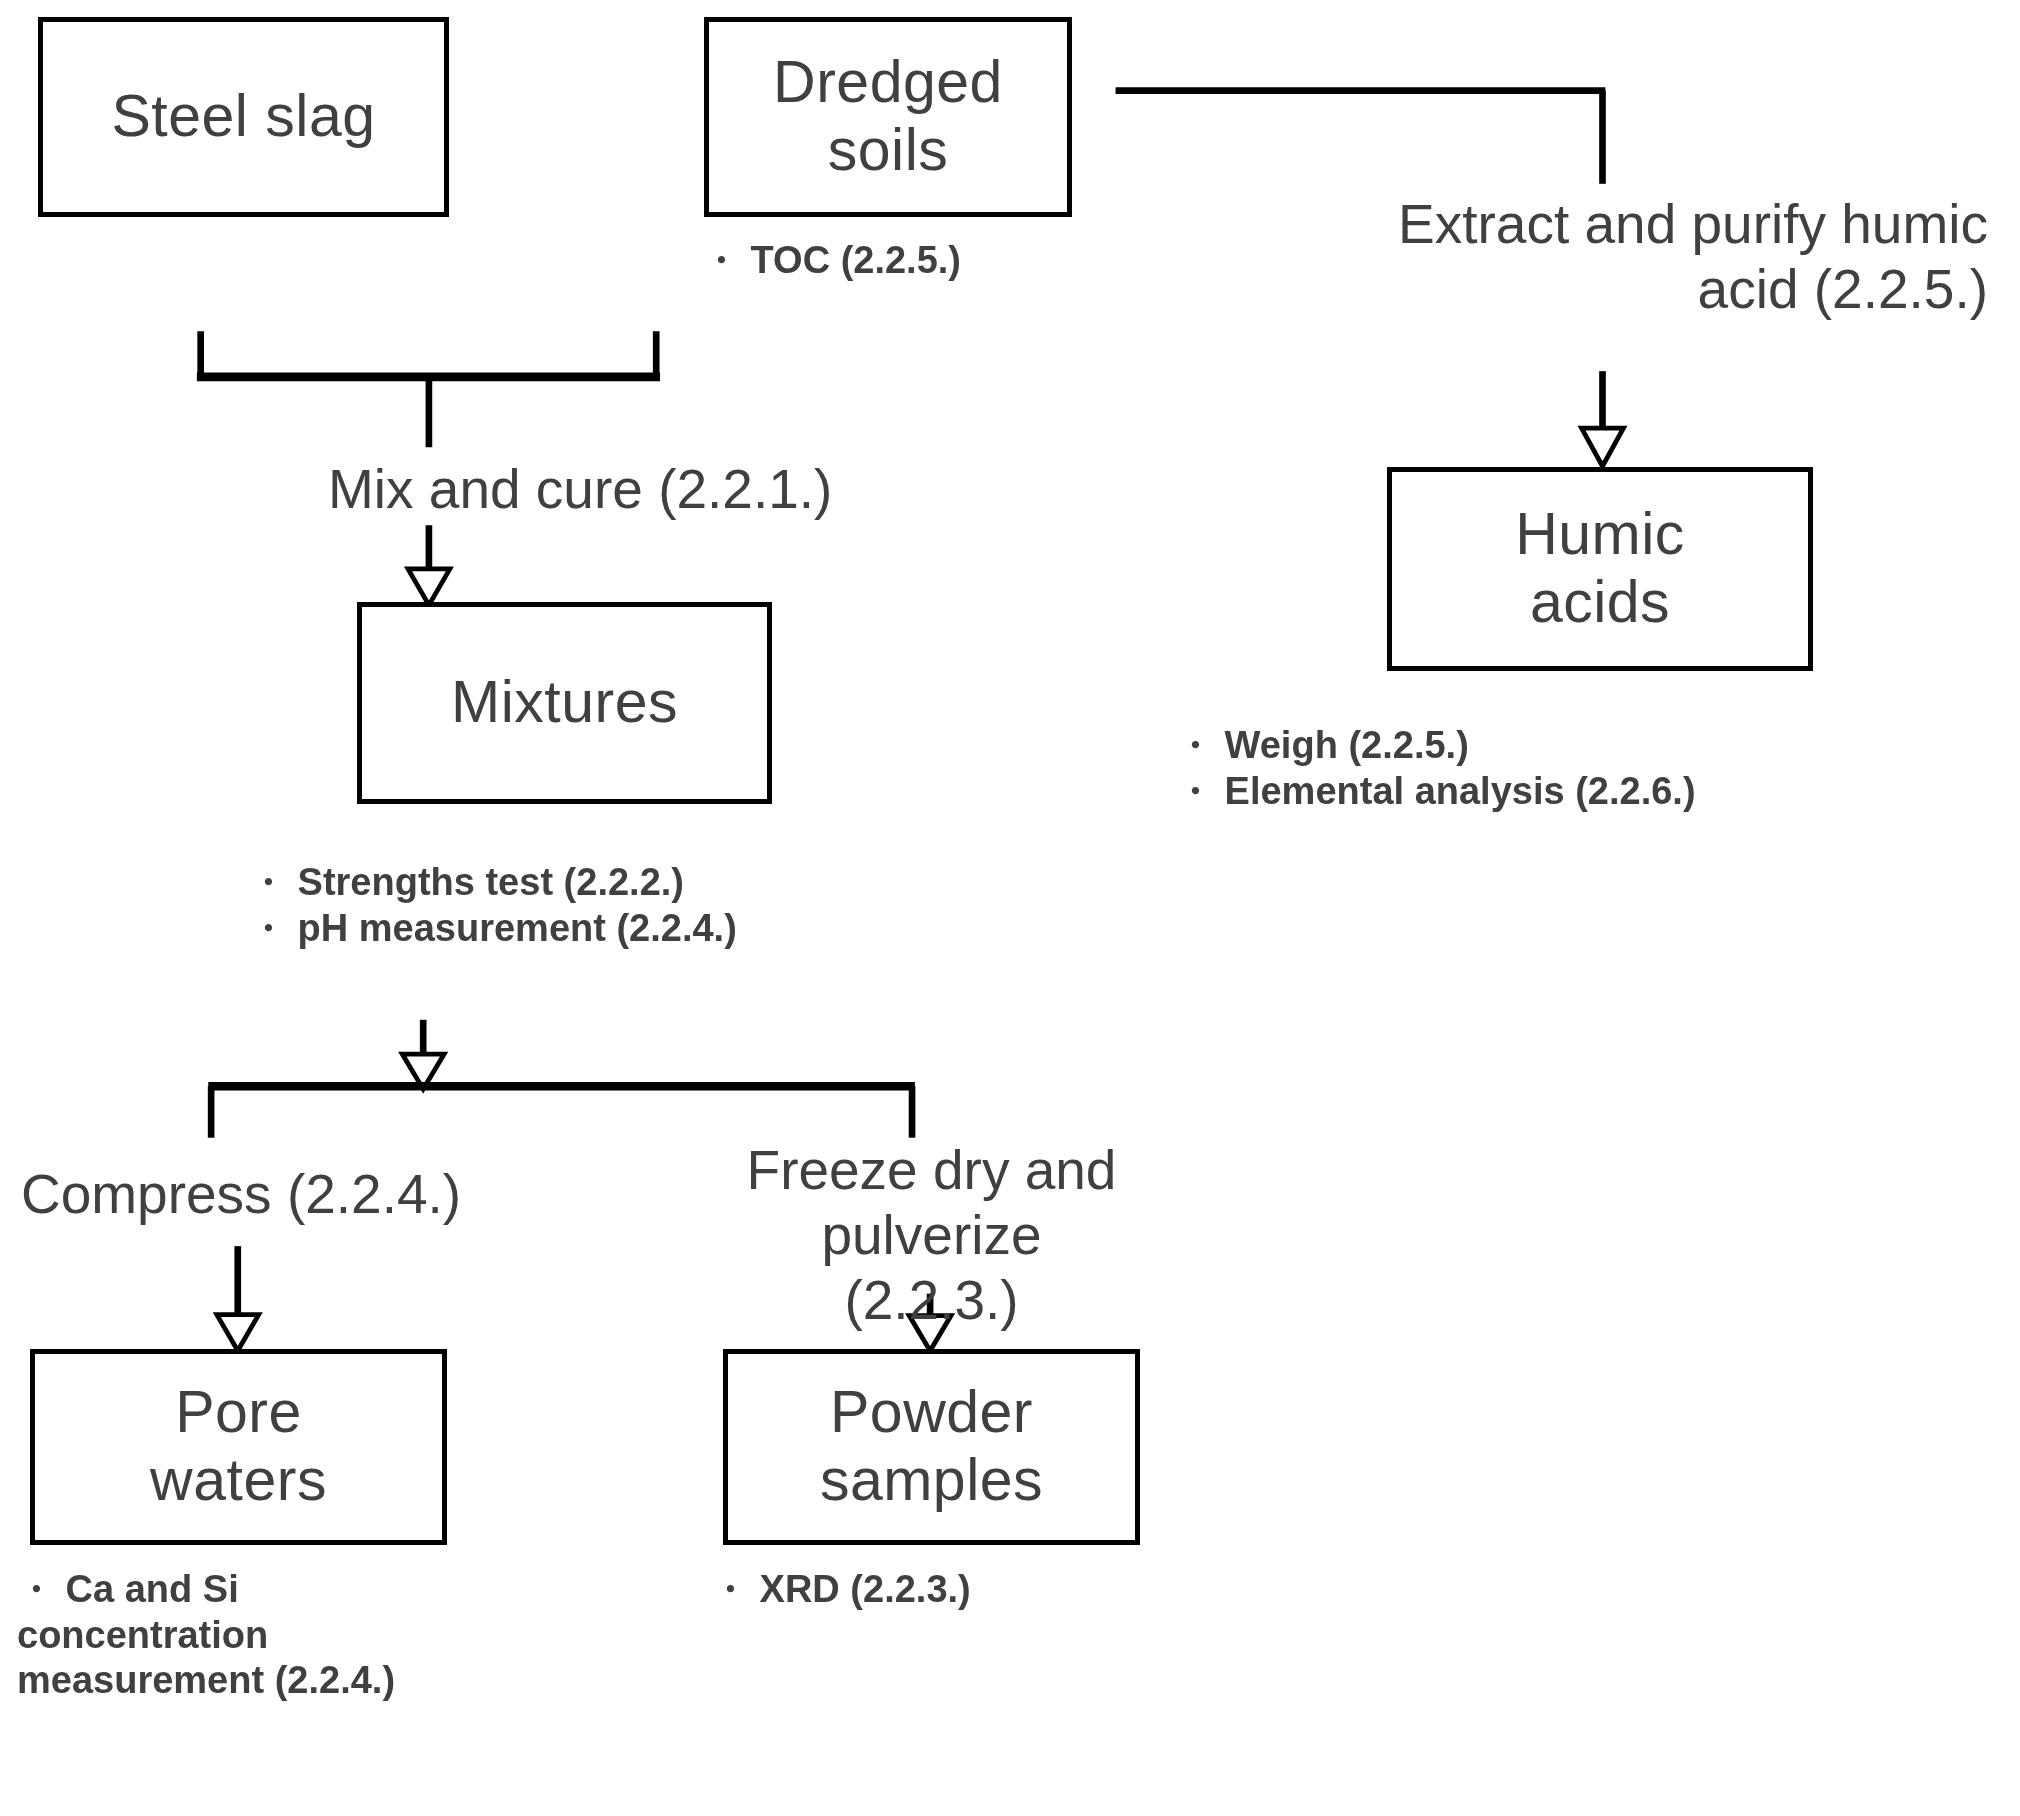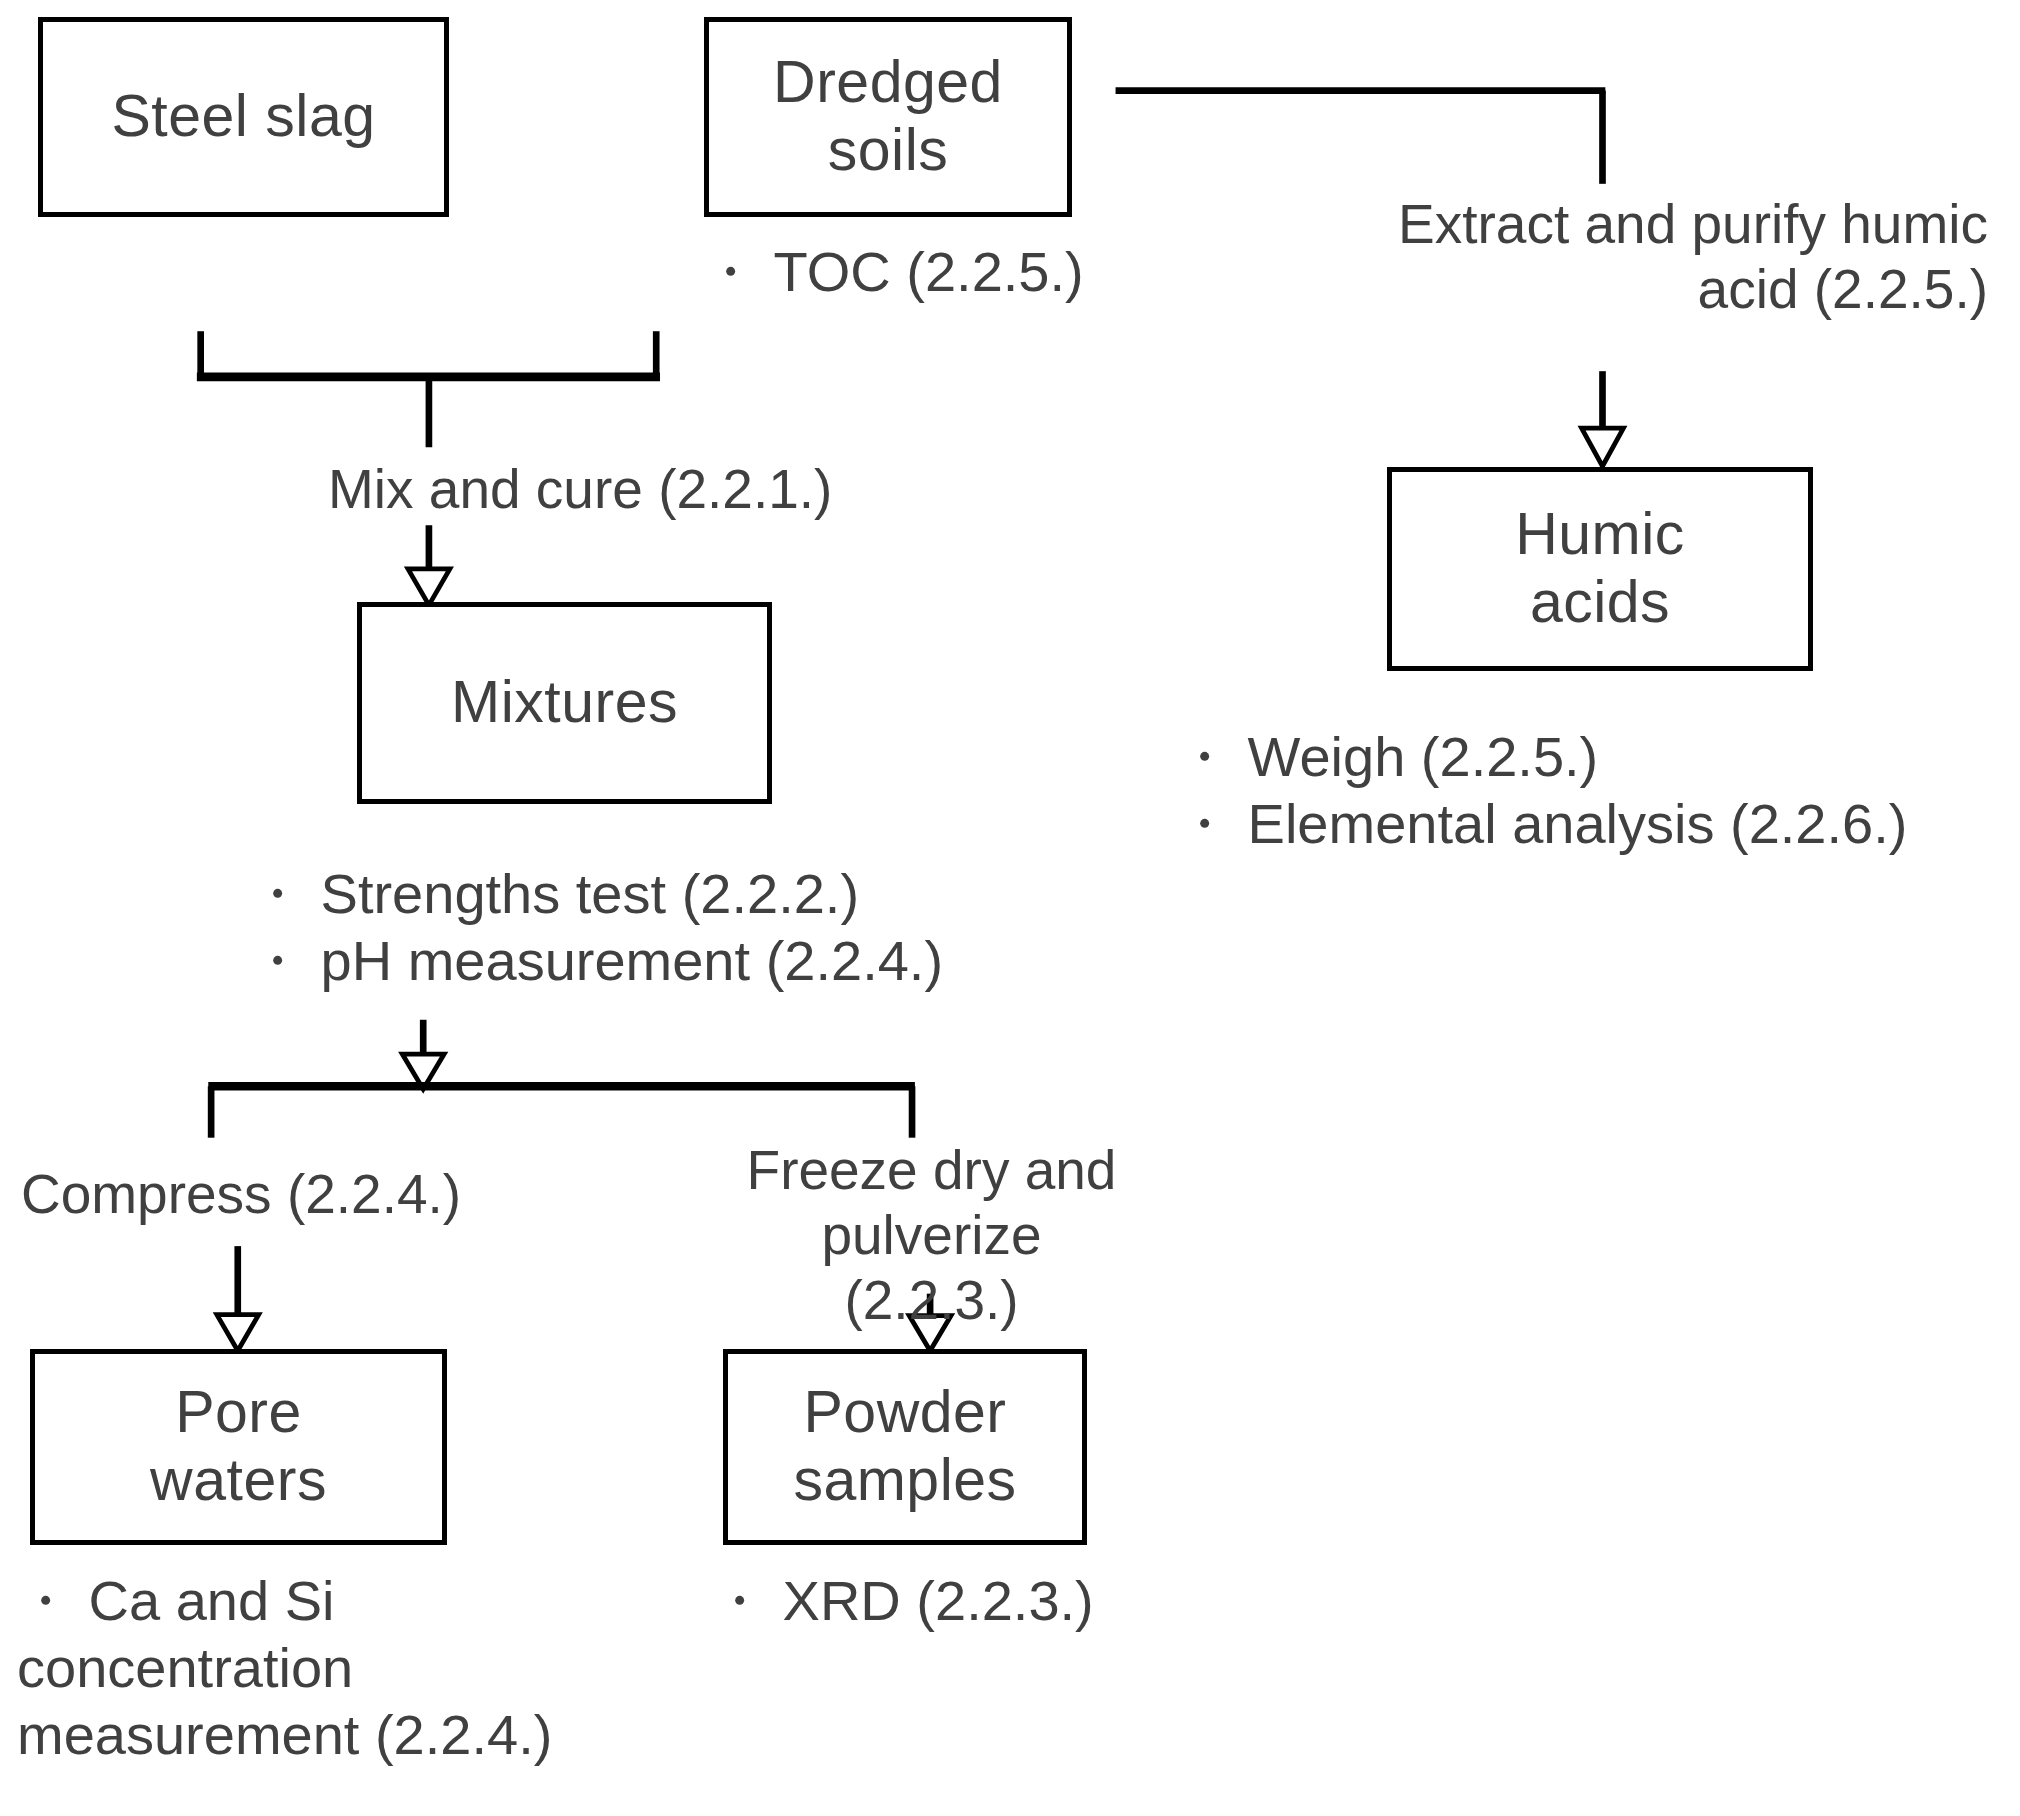--- a/index.html
+++ b/index.html
@@ -33,22 +33,23 @@
     white-space: pre-line;
   }
   .edge-label {
     position: absolute;
     font-size: 55px;
     line-height: 1.18;
     white-space: pre-line;
   }
   .ann-list {
     position: absolute;
-    font-size: 56px;
+    font-size: 38px;
     line-height: 1.20;
+    font-weight: bold;
   }
   .ann-item {
     white-space: pre-line;
   }
   svg.wires {
     position: absolute;
     left: 0;
     top: 0;
     width: 2020px;
     height: 1817px;
@@ -133,21 +134,21 @@
   <div class="node-box" style="left:1387px; top:467px; width:426px; height:204px;">
     <span class="node-label">Humic
 acids</span>
   </div>
 
   <div class="node-box" style="left:30px; top:1349px; width:417px; height:196px;">
     <span class="node-label">Pore
 waters</span>
   </div>
 
-  <div class="node-box" style="left:723px; top:1349px; width:364px; height:196px;">
+  <div class="node-box" style="left:723px; top:1349px; width:417px; height:196px;">
     <span class="node-label">Powder
 samples</span>
   </div>
 
   <div class="edge-label" style="left:328px; top:457px;">Mix and cure  (2.2.1.)</div>
 
   <div class="edge-label" style="left:1265px; top:192px; width:723px; text-align:right;">Extract and purify humic
 acid (2.2.5.)</div>
 
   <div class="edge-label" style="left:21px; top:1162px;">Compress (2.2.4.)</div>

